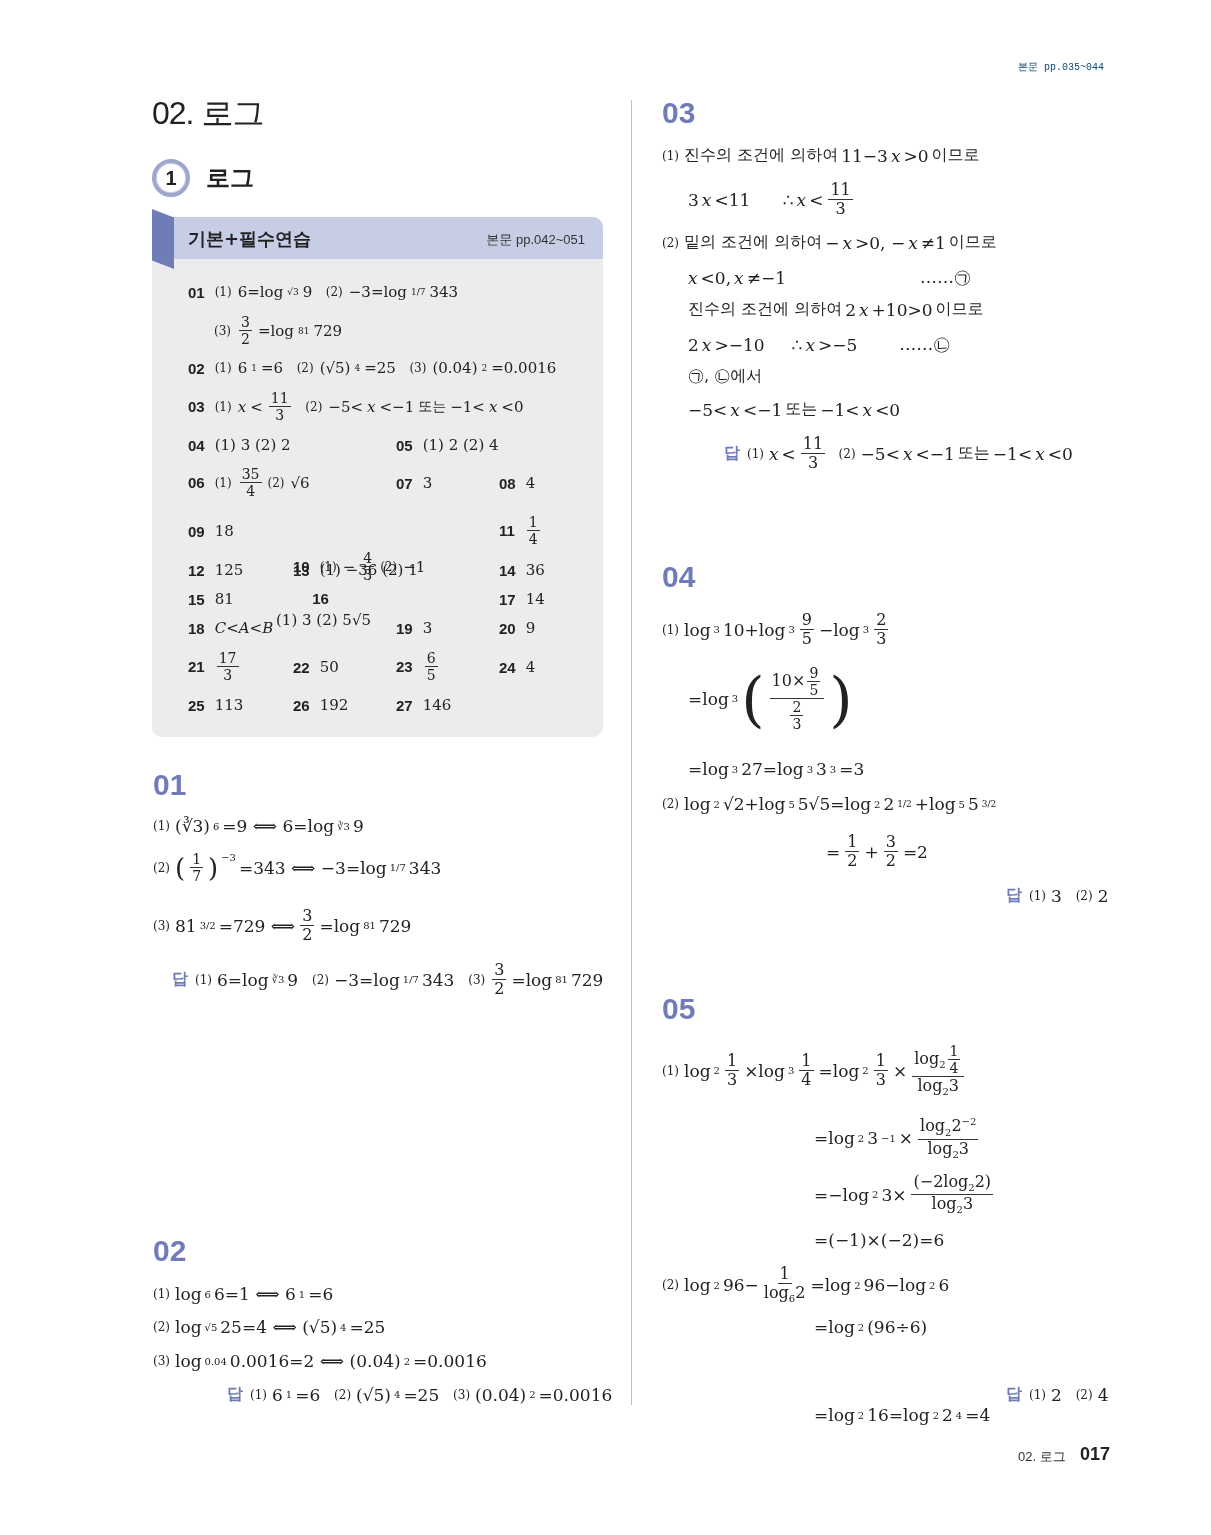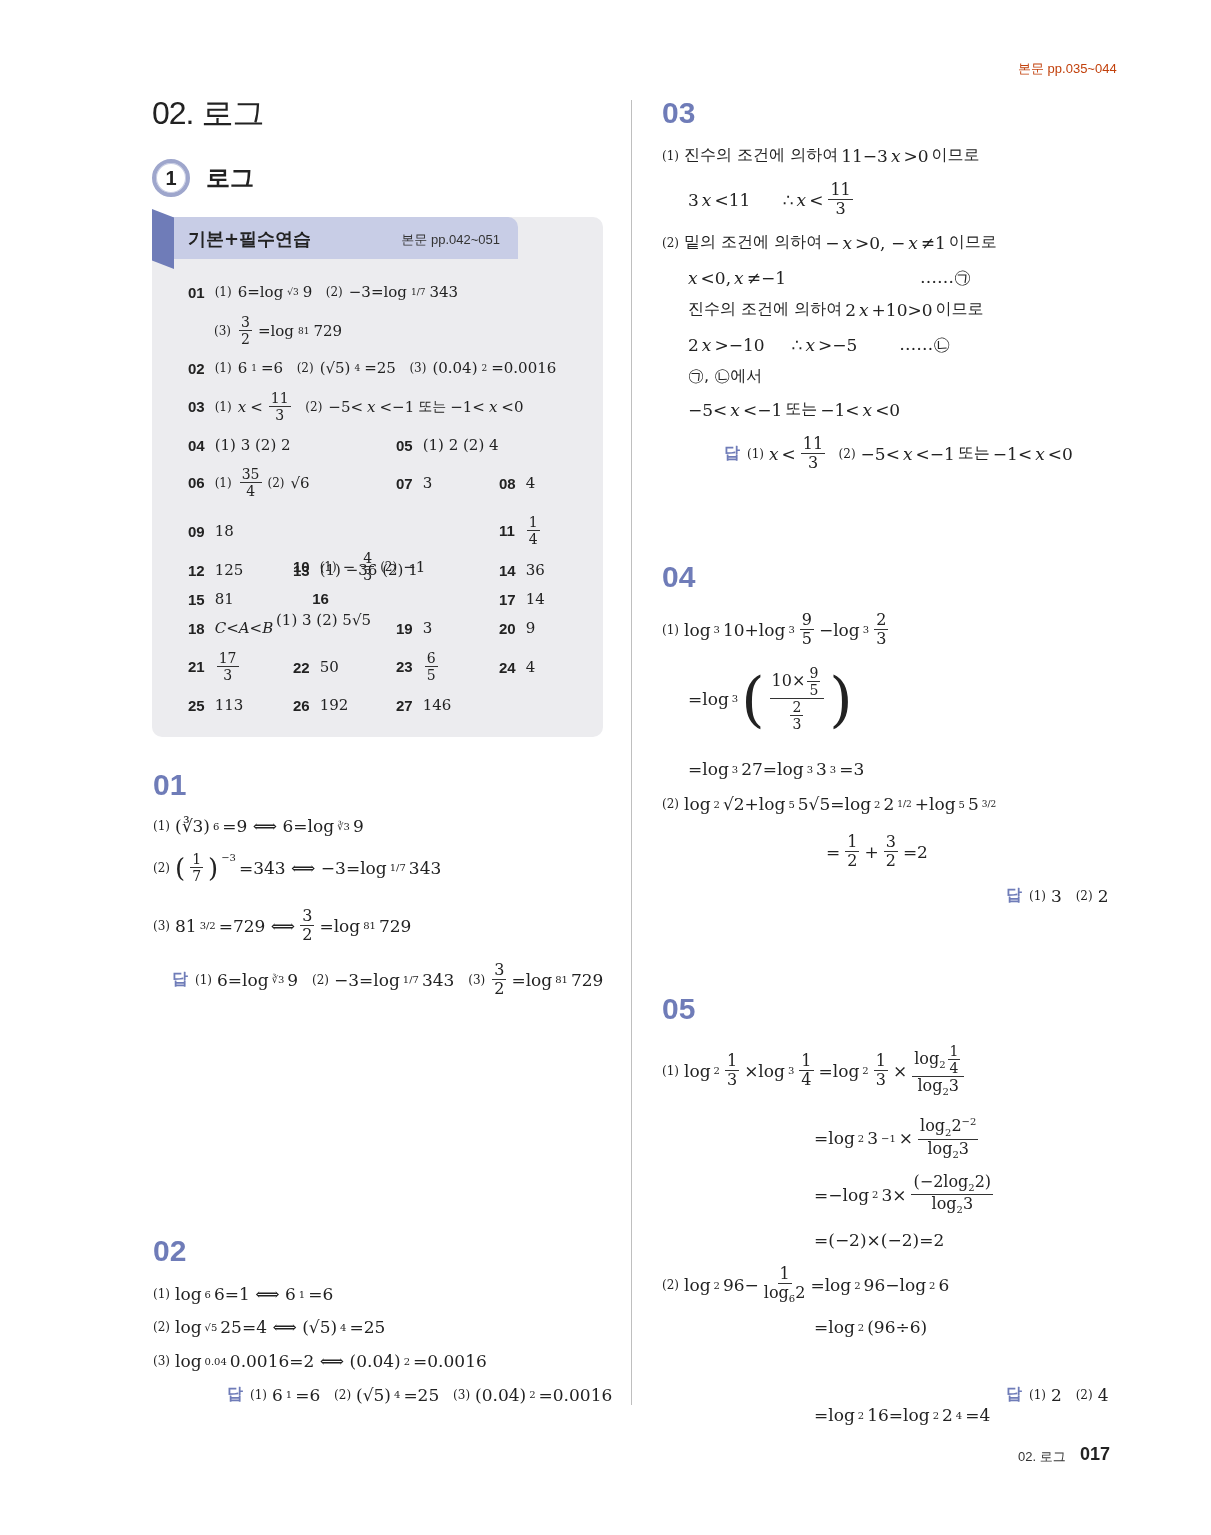--- a/index.html
+++ b/index.html
@@ -1,23 +1,23 @@
 <!DOCTYPE html>
 <html><head>
 <meta charset="utf-8">
 <style>
   * { box-sizing: border-box; margin: 0; padding: 0; }
   body { width: 1211px; height: 1535px; background: #ffffff; position: relative; font-family: "DejaVu Serif", serif; color: #222; overflow: hidden; }
   .abs { position: absolute; }
-  .topref { left: 1018px; top: 60px; font-size: 13px; color: #c2410c; font-family: Liberation Sans, sans-serif; }
+  .topref { left: 1018px; top: 60px; font-size: 10px; color: #0c4a6e; font-family: Liberation Mono, monospace; }
   .chapter { left: 152px; top: 92px; font-size: 32px; font-family: "Liberation Sans", sans-serif; color: #222; letter-spacing: -1px; }
   .sec-badge { left: 152px; top: 159px; width: 38px; height: 38px; border-radius: 50%; border: 4px solid #9ea6cc; background: #fff; display: flex; align-items: center; justify-content: center; font-weight: bold; font-family: "Liberation Sans", sans-serif; font-size: 20px; box-shadow: inset 0 0 0 1px #c8cde3; }
   .sec-title { left: 206px; top: 162px; font-size: 24px; font-weight: bold; font-family: "DejaVu Sans", sans-serif; }
   .box { left: 152px; top: 217px; width: 451px; height: 520px; background: #ececef; border-radius: 0 10px 10px 10px; }
-  .box-head { position: absolute; left: 0; top: 0; width: 366px; height: 42px; background: #c8cde6; border-radius: 0 10px 0 0; }
+  .box-head { position: absolute; left: 0; top: 0; width: 451px; height: 42px; background: #c8cde6; border-radius: 0 10px 0 0; }
   .box-tab { position: absolute; left: 0; top: -8px; width: 22px; height: 60px; background: #6f7cb8; clip-path: polygon(0 0, 100% 14%, 100% 100%, 0 86%); }
   .box-title { position: absolute; left: 36px; top: 10px; font-size: 18px; font-weight: bold; font-family: "DejaVu Sans", sans-serif; color: #222; }
   .box-ref { position: absolute; right: 18px; top: 14px; font-size: 13px; color: #333; font-family: "Liberation Sans", sans-serif; }
   .ans { position: absolute; font-size: 15px; white-space: nowrap; display: flex; align-items: center; gap: 4px; }
   .num { font-family: "Liberation Sans", sans-serif; font-weight: bold; font-size: 15px; margin-right: 6px; color: #222; }
   .sm { font-size: 12px; margin-right: 2px; }
   .frac { display: inline-flex; flex-direction: column; align-items: center; vertical-align: middle; line-height: 1; font-size: 14px; margin: 0 2px; }
   .frac .n { border-bottom: 1px solid #333; padding: 0 2px 1px; }
   .frac .d { padding-top: 1px; }
   .qhead { font-family: "Liberation Sans", sans-serif; font-weight: bold; font-size: 30px; color: #6f7cb8; }
@@ -333,21 +333,21 @@
       <span class="d">log<sub style="font-size:10px">2</sub>3</span>
     </span>
 </div>
 <div class="line" style="left:814px;top:1174px;">
   =−log<sub style="font-size:10px">2</sub>3×<span class="frac" style="font-size:16px">
       <span class="n">(−2log<sub style="font-size:10px">2</sub>2)</span>
       <span class="d">log<sub style="font-size:10px">2</sub>3</span>
     </span>
 </div>
 <div class="line" style="left:814px;top:1230px;">
-  =(−2)×(−2)=2
+  =(−1)×(−2)=6
 </div>
 <div class="line" style="left:662px;top:1266px;">
   <span class="sm">(2)</span> log<sub style="font-size:10px">2</sub>96−<span class="frac" style="font-size:16px">
       <span class="n">1</span>
       <span class="d">log<sub style="font-size:10px">6</sub>2</span>
     </span>=log<sub style="font-size:10px">2</sub>96−log<sub style="font-size:10px">2</sub>6
 </div>
 <div class="line" style="left:814px;top:1317px;">
   =log<sub style="font-size:10px">2</sub>(96÷6)
 </div>

